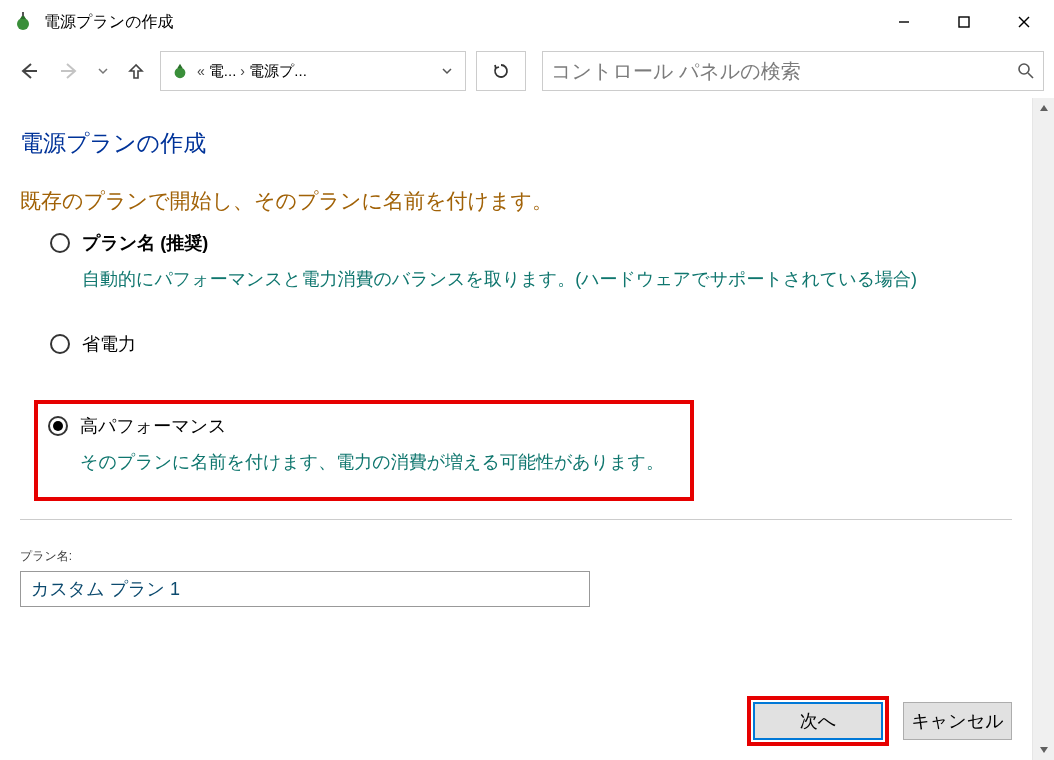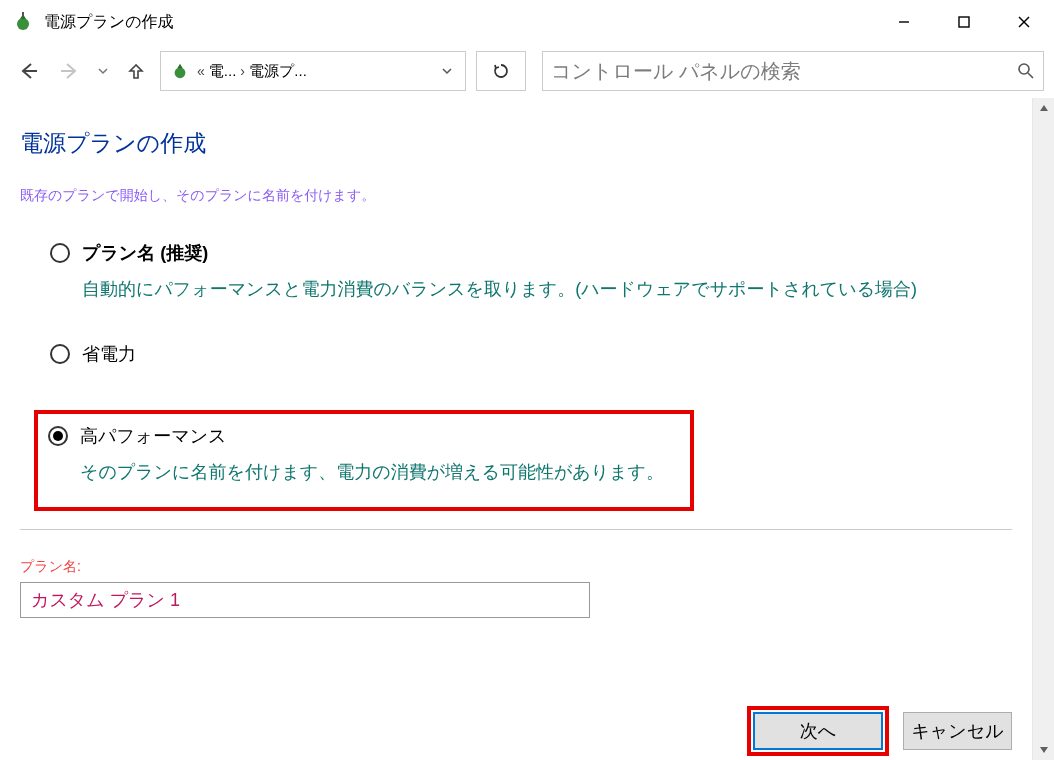--- a/index.html
+++ b/index.html
@@ -26,37 +26,37 @@
 .search-input { flex:1; border:none; outline:none; font-size:20px; color:#000; background:transparent; }
 .search-input::placeholder { color:#7c7c7c; }
 .search-icon { color:#555; padding-left:8px; }
 
 .content-wrap { display:flex; height:calc(100% - 98px); }
 .content { flex:1; padding:30px 20px 0 20px; overflow:hidden; position:relative; }
 .scrollbar { width:22px; background:#f0f0f0; border-left:1px solid #e6e6e6; display:flex; flex-direction:column; align-items:center; padding:4px 0; justify-content:space-between; }
 .scroll-arrow { width:12px; height:12px; color:#606060; font-size:12px; display:flex; align-items:center; justify-content:center; }
 
 .page-title { color:#003399; font-size:23px; font-weight:400; margin-bottom:28px; }
-.page-subtitle { font-size:14px; color:#8b5cf6; margin-bottom:32px; }
+.page-subtitle { font-size:21px; color:#a16207; margin-bottom:12px; }
 
 .opt { margin-left:26px; margin-bottom:30px; padding:4px; }
 .opt.highlight { border:4px solid #e60000; padding:10px 10px 20px 10px; margin-left:14px; margin-bottom:18px; width:660px; }
 .opt-row { display:flex; align-items:center; gap:12px; margin-bottom:10px; }
 .radio { width:20px; height:20px; border:2px solid #333; border-radius:50%; display:flex; align-items:center; justify-content:center; flex-shrink:0; }
 .radio.checked::after { content:""; width:10px; height:10px; background:#000; border-radius:50%; }
 .opt-label { font-size:18px; color:#000; }
 .opt-label.bold { font-weight:700; }
 .opt-desc { font-size:18px; color:#0f766e; margin-left:32px; line-height:1.6; }
 
 .divider { border:none; border-top:1px solid #ccc; margin:8px 0 28px 0; }
 
-.field-label { font-size:14px; color:#ef4444; margin-bottom:6px; }
-.plan-input { width:570px; height:36px; border:1px solid #999; padding:0 10px; font-size:18px; color:#be185d; }
-
-.footer { position:absolute; bottom:4px; right:20px; display:flex; gap:14px; align-items:center; }
+.field-label { font-size:12px; color:#404040; margin-bottom:6px; }
+.plan-input { width:570px; height:36px; border:1px solid #999; padding:0 10px; font-size:18px; color:#0c4a6e; }
+
+.footer { position:absolute; bottom:14px; right:20px; display:flex; gap:14px; align-items:center; }
 .btn { width:109px; height:38px; border:1px solid #adadad; background:#e1e1e1; font-size:18px; color:#000; display:flex; align-items:center; justify-content:center; }
 .btn.primary-wrap { border:4px solid #e60000; padding:2px; width:auto; height:auto; background:transparent; }
 .btn.primary-inner { width:130px; height:38px; border:2px solid #0078d7; background:#e1e1e1; display:flex; align-items:center; justify-content:center; font-size:18px; }
 
 svg { display:block; }
 </style>
 </head>
 <body>
 
 <div class="titlebar">

